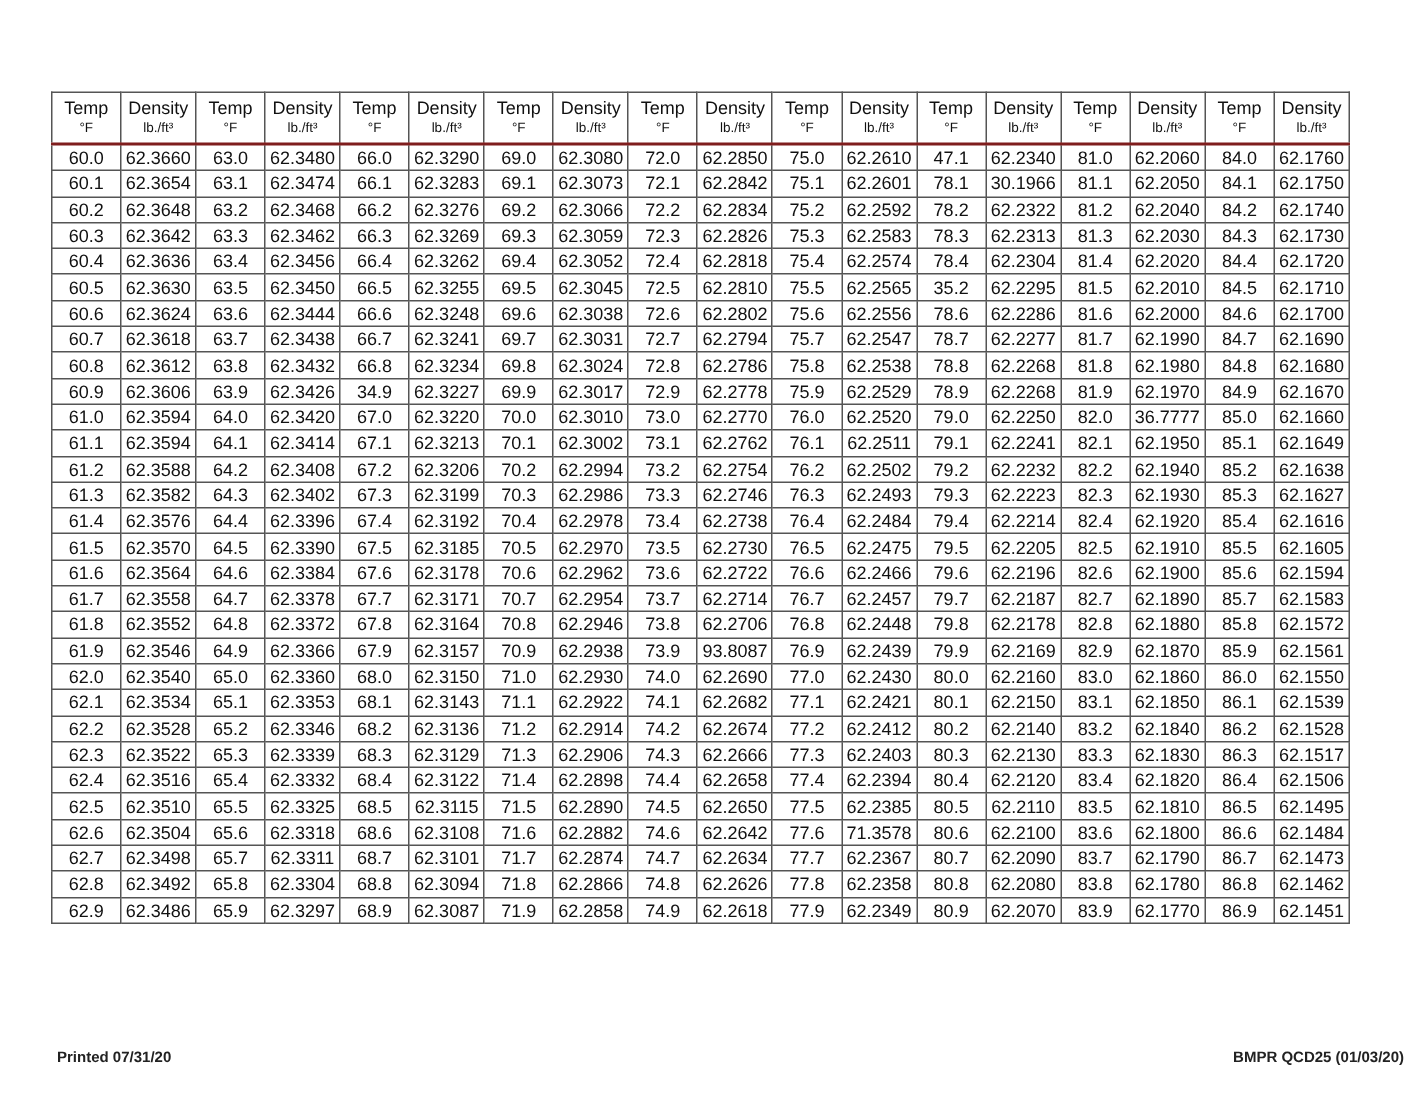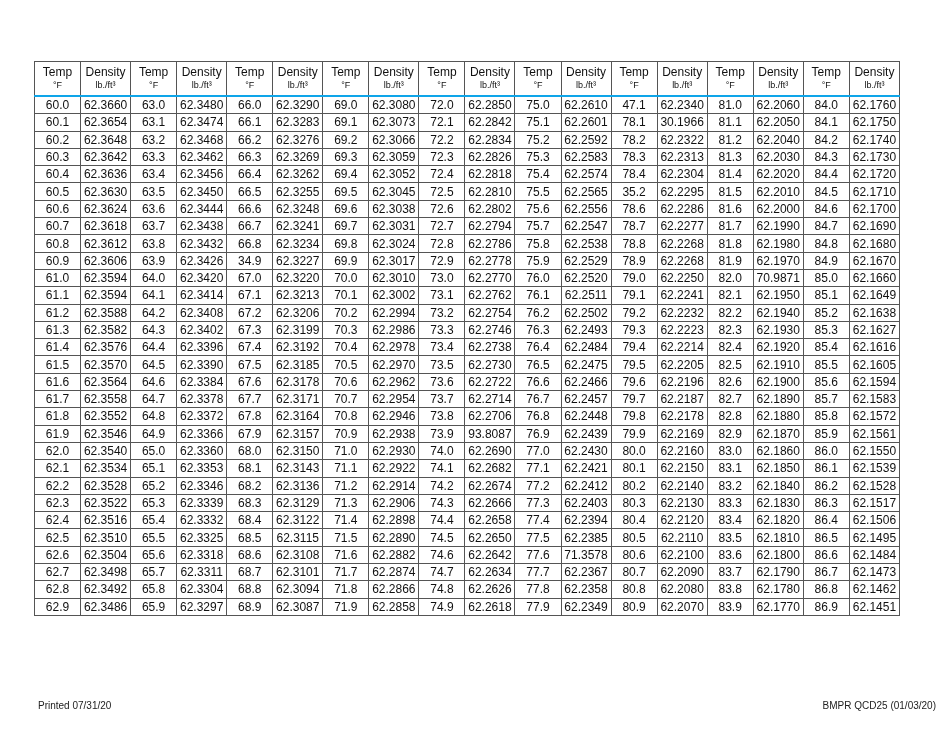--- a/index.html
+++ b/index.html
@@ -18,23 +18,23 @@
       white-space: nowrap; overflow: hidden;
     }
     #density-table th {
       height: 33px; font-weight: normal; line-height: 13px;
       vertical-align: middle; font-size: 12px;
     }
     #density-table th .unit { display: block; font-size: 9px; line-height: 12px; }
     #density-table td { height: 16.3px; line-height: 16px; }
     #density-table col.temp { width: 46px; }
     #density-table col.dens { width: 50px; }
-    #density-table thead tr { border-bottom: 2px solid #0ea5e9; }
+    #density-table thead tr { border-bottom: 2px solid #7f1d1d; }
     .footer {
-      position: absolute; top: 700px; font-size: 10px; color: #222;
+      position: absolute; top: 700px; font-size: 10px; color: #222; font-weight: bold;
     }
     #footer-left { left: 38px; }
     #footer-right { right: 14px; }
   </style>
 </head>
 <body>
 
 <table id="density-table">
   <colgroup id="cols">
       <col class="temp">
@@ -288,21 +288,21 @@
         <td>62.3220</td>
         <td>70.0</td>
         <td>62.3010</td>
         <td>73.0</td>
         <td>62.2770</td>
         <td>76.0</td>
         <td>62.2520</td>
         <td>79.0</td>
         <td>62.2250</td>
         <td>82.0</td>
-        <td>70.9871</td>
+        <td>36.7777</td>
         <td>85.0</td>
         <td>62.1660</td>
       </tr>
       <tr>
         <td>61.1</td>
         <td>62.3594</td>
         <td>64.1</td>
         <td>62.3414</td>
         <td>67.1</td>
         <td>62.3213</td>

